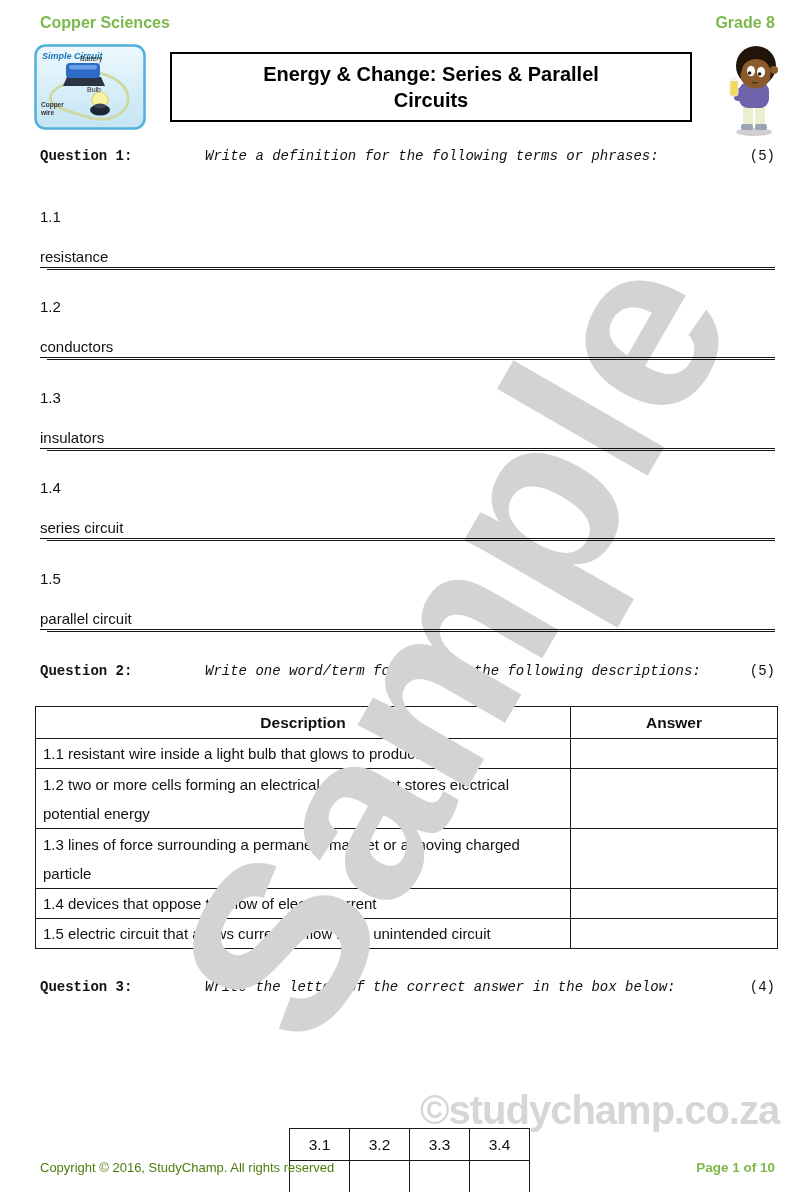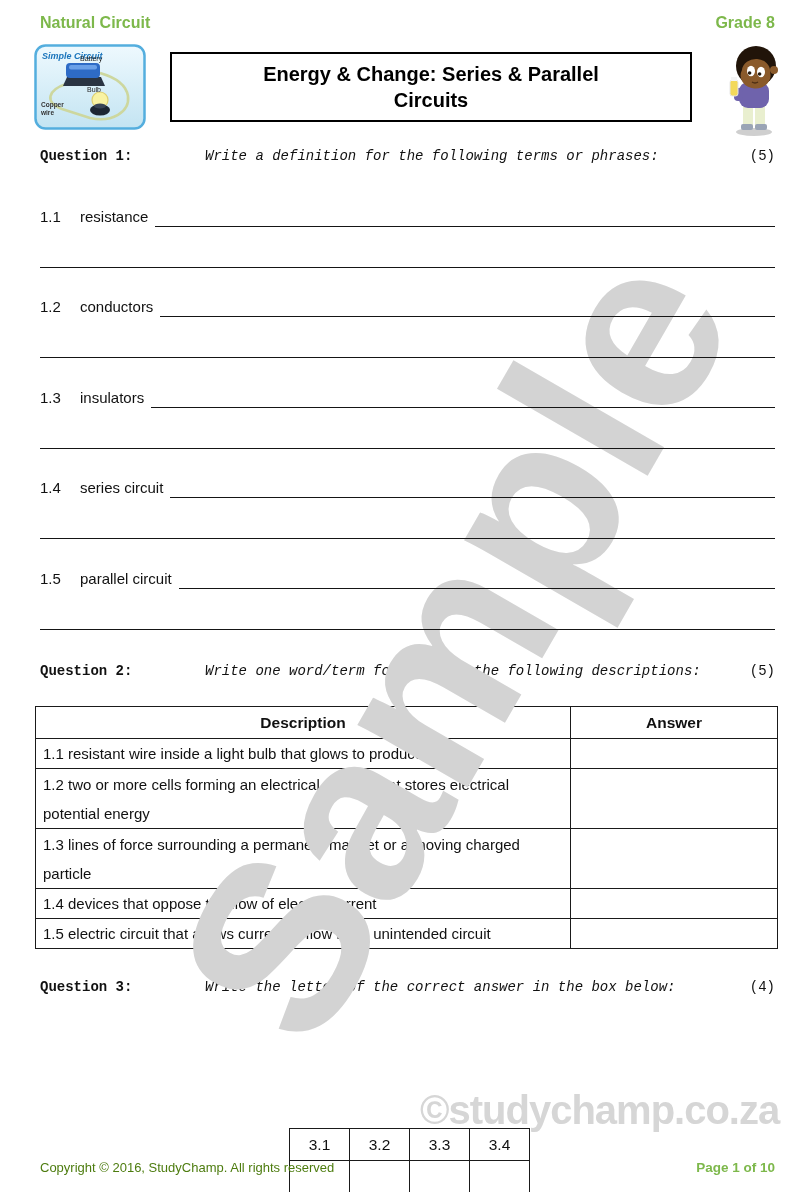--- a/index.html
+++ b/index.html
@@ -18,21 +18,21 @@
     align-items:center;justify-content:center;text-align:center;
   }
   .title-box span{font-size:20px;font-weight:bold;line-height:1.3;color:#000;}
   .boy-img{position:absolute;left:714px;top:44px;width:80px;height:94px;}
   
   .q-row{position:absolute;left:40px;width:735px;height:20px;font-size:14px;font-family:Liberation Mono, monospace;}
   .q-label{position:absolute;left:0;font-weight:bold;}
   .q-instr{position:absolute;left:165px;font-style:italic;}
   .q-marks{position:absolute;right:0;}
   
-  .term-row{position:absolute;left:40px;width:735px;height:24px;display:flex;font-size:15px;line-height:24px;}
+  .term-row{position:absolute;left:40px;width:735px;height:24px;display:flex;font-size:15px;line-height:24px;flex-direction:column;}
   .term-row .num{width:40px;flex:0 0 40px;}
   .term-row .term{white-space:nowrap;}
   .fill-line{flex:1;margin-left:7px;height:21px;border-bottom:1.6px solid #151515;position:relative;z-index:6;}
   .full-line{position:absolute;left:40px;width:735px;height:0;border-bottom:1.6px solid #151515;z-index:6;}
   
   .desc-table{
     position:absolute;left:35px;top:706px;width:742px;border-collapse:collapse;table-layout:fixed;
     font-size:15px;color:#111;
   }
   .desc-table th,.desc-table td{border:1.6px solid #1a1a1a;padding:0 7px;}
@@ -60,21 +60,21 @@
   }
   
   .copyright{position:absolute;left:40px;top:1160px;font-size:13px;color:#4d7c0f;}
   .page-num{position:absolute;right:37px;top:1160px;font-size:13.5px;font-weight:bold;color:#7db84b;}
 </style>
 </head>
 <body>
 
 <div class="page">
 
-  <div class="subject">Natural Circuit</div>
+  <div class="subject">Copper Sciences</div>
   <div class="grade">Grade 8</div>
 
   <svg class="circuit-img" viewBox="0 0 112 86">
     <defs>
       <linearGradient id="cg" x1="0" y1="0" x2="0" y2="1">
         <stop offset="0" stop-color="#eef9fe"></stop>
           <stop offset="1" stop-color="#c3e4f2"></stop>
       </linearGradient>
     </defs>
     <rect x="1.5" y="1.5" width="109" height="83" rx="10" fill="url(#cg)" stroke="#54aede" stroke-width="2.5"></rect>

